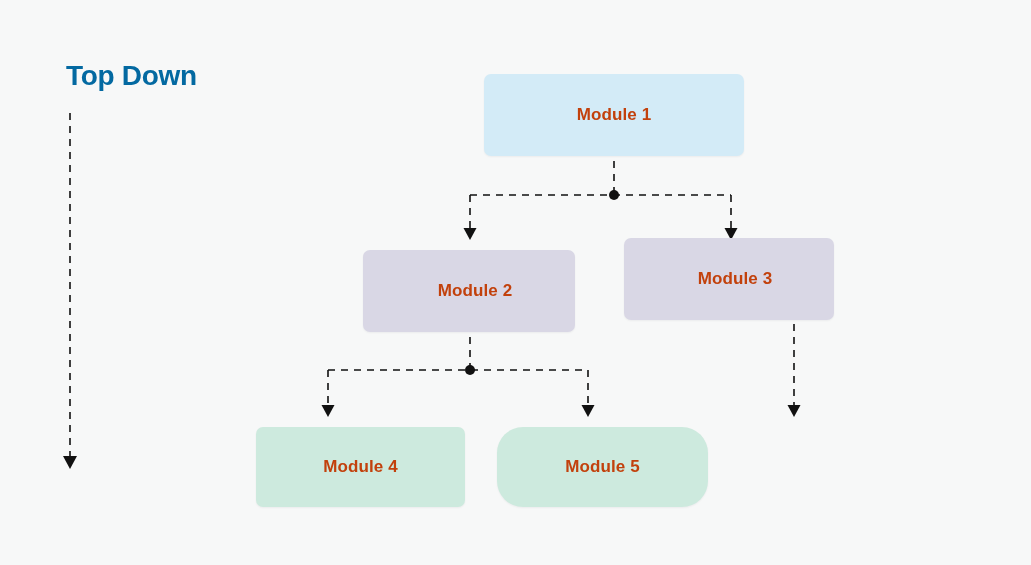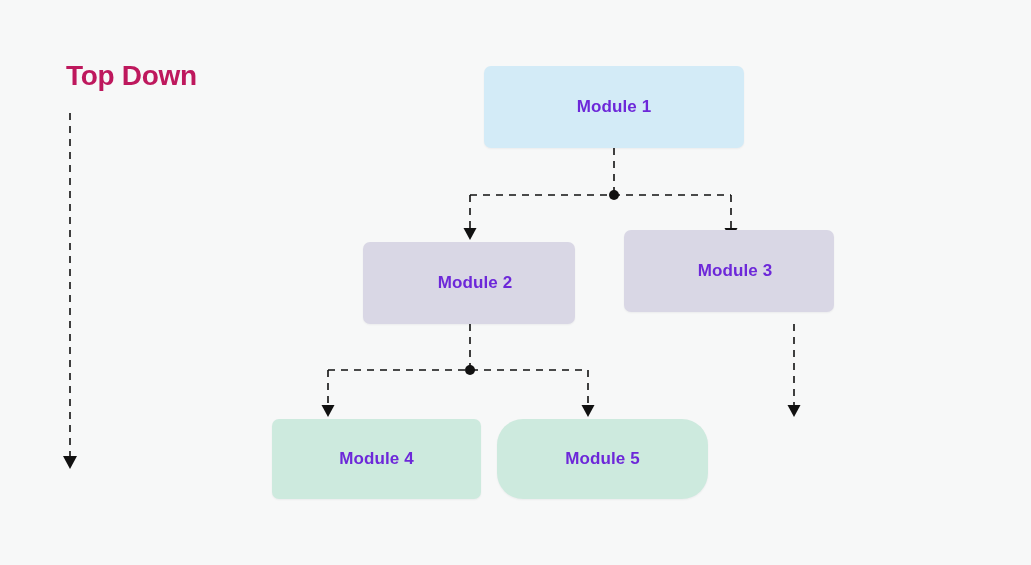--- a/index.html
+++ b/index.html
@@ -26,36 +26,37 @@
     width: 1031px;
     height: 565px;
     pointer-events: none;
   }
   .title {
     position: absolute;
     left: 66px;
     top: 60px;
     font-size: 28px;
     font-weight: bold;
-    color: #be185d;
+    color: #0369a1;
     letter-spacing: -0.3px;
     white-space: nowrap;
   }
   .node {
     position: absolute;
     box-sizing: border-box;
     border-radius: 7px;
     display: flex;
     align-items: center;
     justify-content: center;
     font-size: 17px;
     font-weight: bold;
-    color: #6d28d9;
+    color: #c2410c;
     letter-spacing: 0.1px;
     box-shadow: 0 1px 2px rgba(20,20,40,0.05);
+    margin-top: 8px;
   }
   .node-blue  { background: #d3ebf7; }
   .node-lilac { background: #d9d7e5; padding-left: 12px; }
   .node-mint  { background: #cdeade; }
 </style>
 </head>
 <body>
 
 <div id="canvas">
 
@@ -119,21 +120,21 @@
   </div>
 
   <div class="node node-lilac" style="left:363px; top:242px; width:212px; height:82px;">
     <span>Module 2</span>
   </div>
 
   <div class="node node-lilac" style="left:624px; top:230px; width:210px; height:82px;">
     <span>Module 3</span>
   </div>
 
-  <div class="node node-mint" style="left:272px; top:419px; width:209px; height:80px;text-align:center;">
+  <div class="node node-mint" style="left:256px; top:419px; width:209px; height:80px;text-align:center;">
     <span>Module 4</span>
   </div>
 
   <div class="node node-mint" style="left:497px; top:419px; width:211px; height:80px;border-radius:26px;">
     <span>Module 5</span>
   </div>
 
 
 </div>
 

